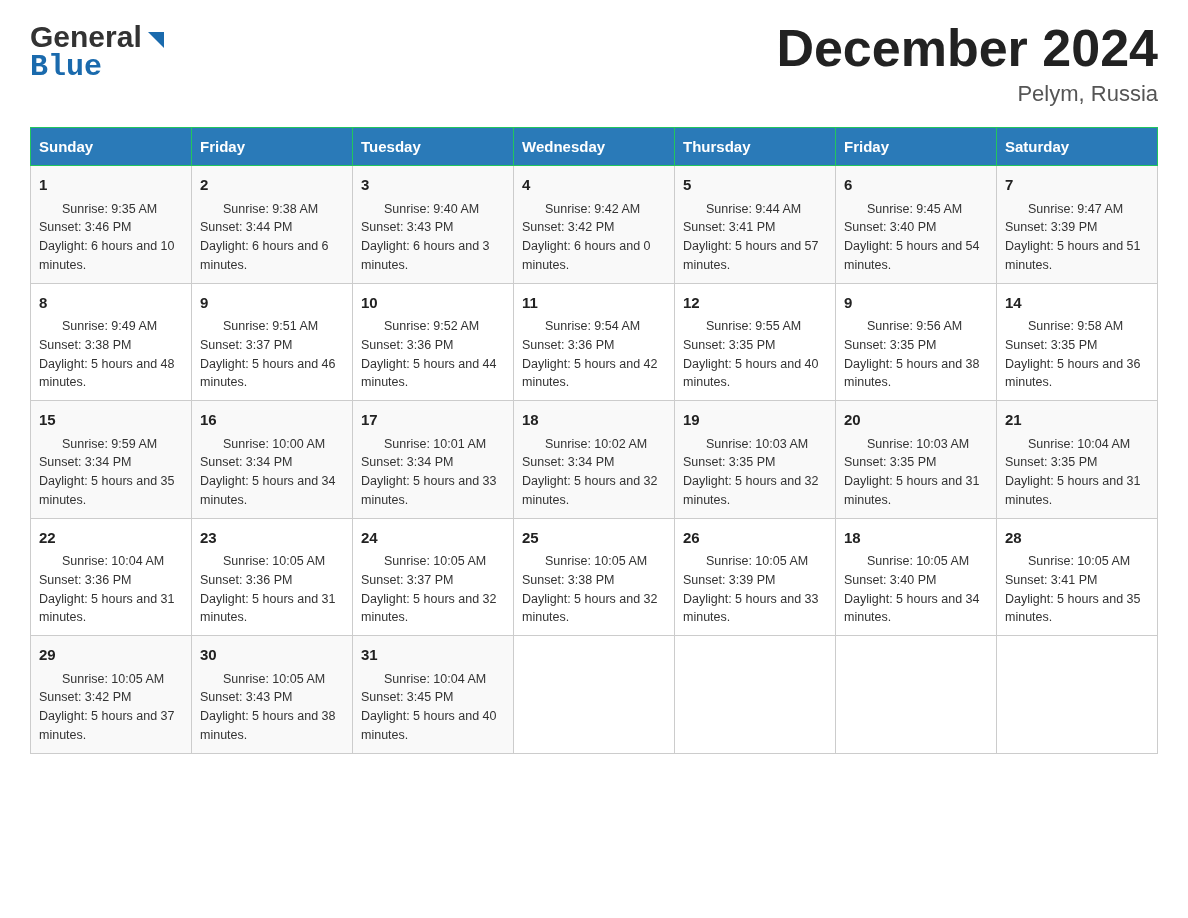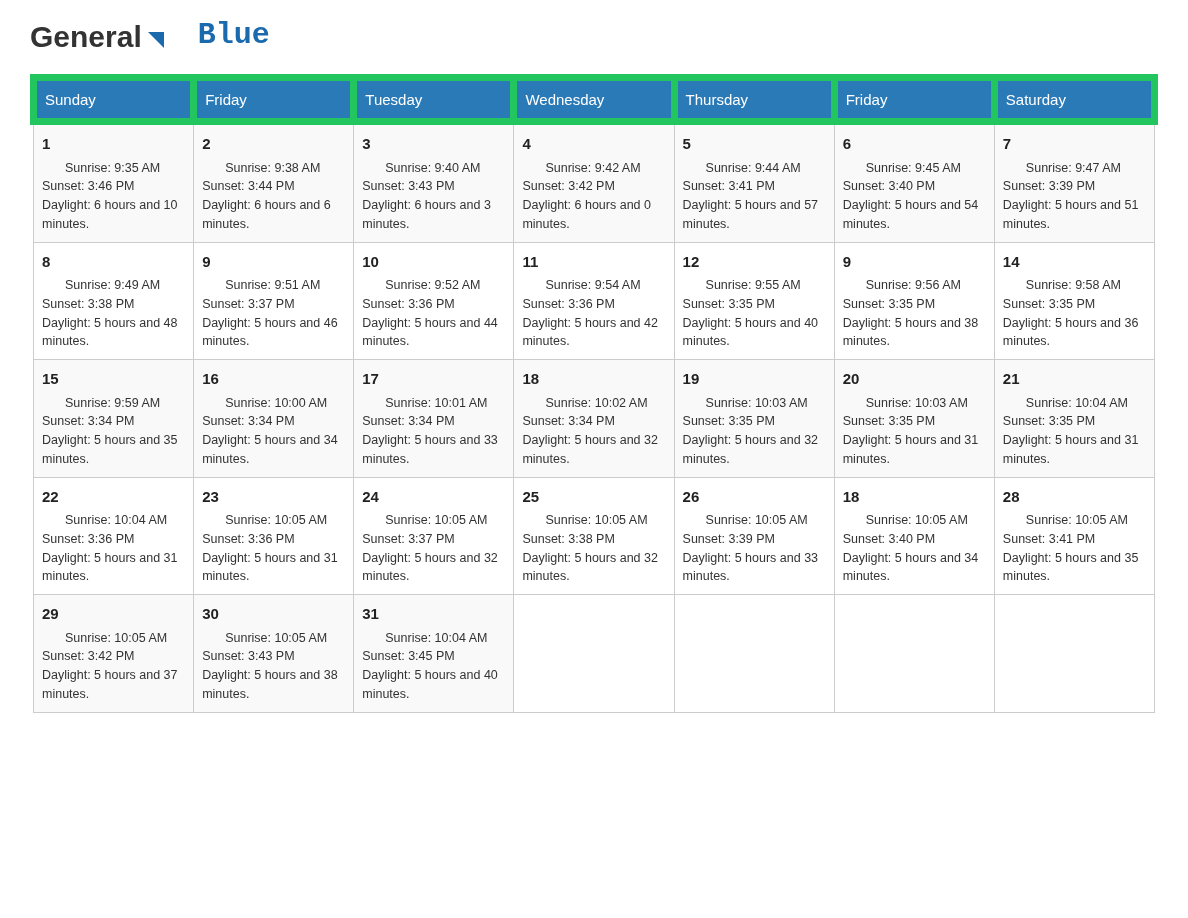--- a/index.html
+++ b/index.html
@@ -10,22 +10,22 @@
       color: #333;
     }
     .header {
       display: flex;
       justify-content: space-between;
       align-items: flex-start;
       margin-bottom: 20px;
     }
     .logo {
       display: flex;
-      align-items: center;
-      gap: 32px;
+      flex-direction: column;
+      align-items: flex-start;
     }
     .title-block {
       text-align: right;
     }
     .month-title {
       font-size: 52px;
       font-weight: bold;
       color: #222;
       line-height: 1.1;
     }
@@ -36,24 +36,24 @@
     }
     table {
       width: 100%;
       border-collapse: collapse;
       table-layout: fixed;
     }
     thead tr th {
       background-color: #2a7ab8;
       color: #fff;
       font-size: 15px;
-      font-weight: normal;
+      font-weight: bold;
       padding: 10px 8px;
       text-align: left;
-      border: 7px solid #22c55e;
+      border: 1px solid #22c55e;
     }
     tbody tr td {
       border: 1px solid #ccc;
       vertical-align: top;
       padding: 8px;
       font-size: 12.5px;
       line-height: 1.5;
       min-height: 90px;
       background: #fff;
     }
@@ -109,20 +109,24 @@
     <div class="logo-wrapper">
       <span class="logo-general">General</span>
       <span class="logo-triangle">
         <svg width="22" height="22" viewBox="0 0 22 22">
           <polygon points="4,4 20,4 20,20" fill="#1a6aad"></polygon>
         </svg>
       </span>
     </div>
     <div class="logo-second-row">Blue</div>
   </div>
+  <div class="title-block">
+    <div class="month-title">December 2024</div>
+    <div class="location">Pelym, Russia</div>
+  </div>
 </div>
 
 <table>
   <thead>
     <tr id="header-row">
     <th>Sunday</th>
         <th>Friday</th>
         <th>Tuesday</th>
         <th>Wednesday</th>
         <th>Thursday</th>

